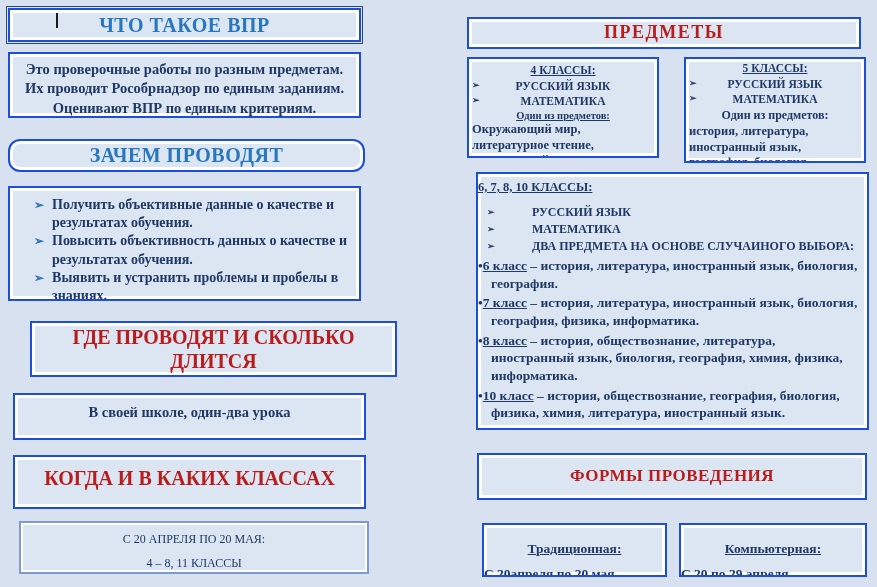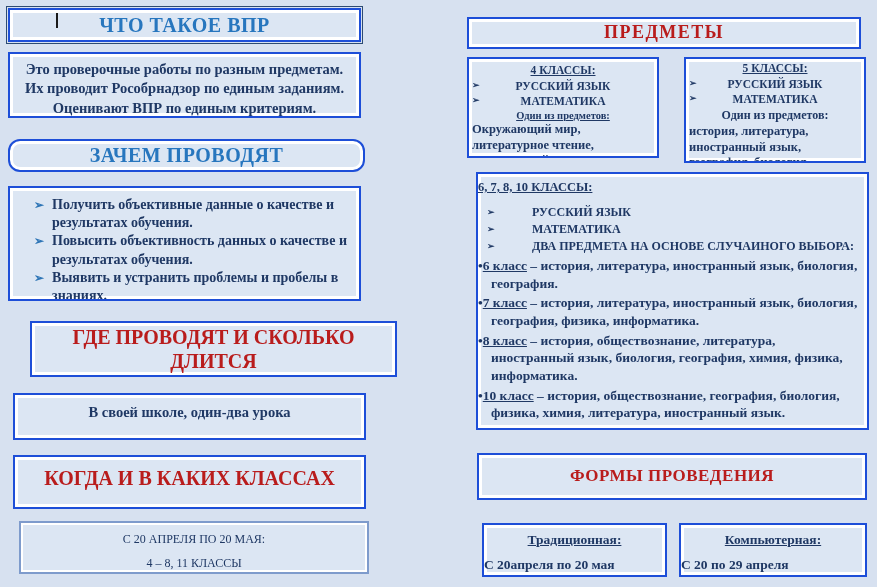--- a/index.html
+++ b/index.html
@@ -53,21 +53,21 @@
   #box-grades{left:476px;top:172px;width:393px;height:258px;padding-top:6px;}
   .gb-title{font-weight:700;font-size:12.5px;text-decoration:underline;margin-bottom:9px;}
   .gb-row{position:relative;padding-left:54px;font-weight:700;font-size:12px;line-height:1.42;}
   .gb-row .arr{position:absolute;left:9px;top:2px;font-size:9px;}
   .gb-item{font-weight:700;font-size:13.5px;line-height:1.31;padding:1px 6px 0 13px;text-indent:-13px;margin-top:1px;}
   .gb-item .lbl{text-decoration:underline;}
   #box-forms-header{left:477px;top:453px;width:390px;height:47px;}
   #box-forms-header .t{font-size:17px;letter-spacing:.5px;}
   #box-traditional{left:482px;top:523px;width:185px;height:54px;}
   #box-computer{left:679px;top:523px;width:188px;height:54px;}
-  .form-title{text-align:center;font-weight:700;font-size:13.5px;text-decoration:underline;margin-top:7px;font-family:Liberation Serif, serif;}
+  .form-title{text-align:center;font-weight:700;font-size:13.5px;text-decoration:underline;margin-top:16px;font-family:Liberation Serif, serif;}
   .form-date{text-align:left;font-weight:700;font-size:13.5px;margin-top:9px;}
 </style>
 </head>
 <body>
 
 <div class="box center" id="box-what-header">
   <div class="title-blue">ЧТО ТАКОЕ ВПР</div>
 </div>
 <div id="text-cursor"></div>
 

